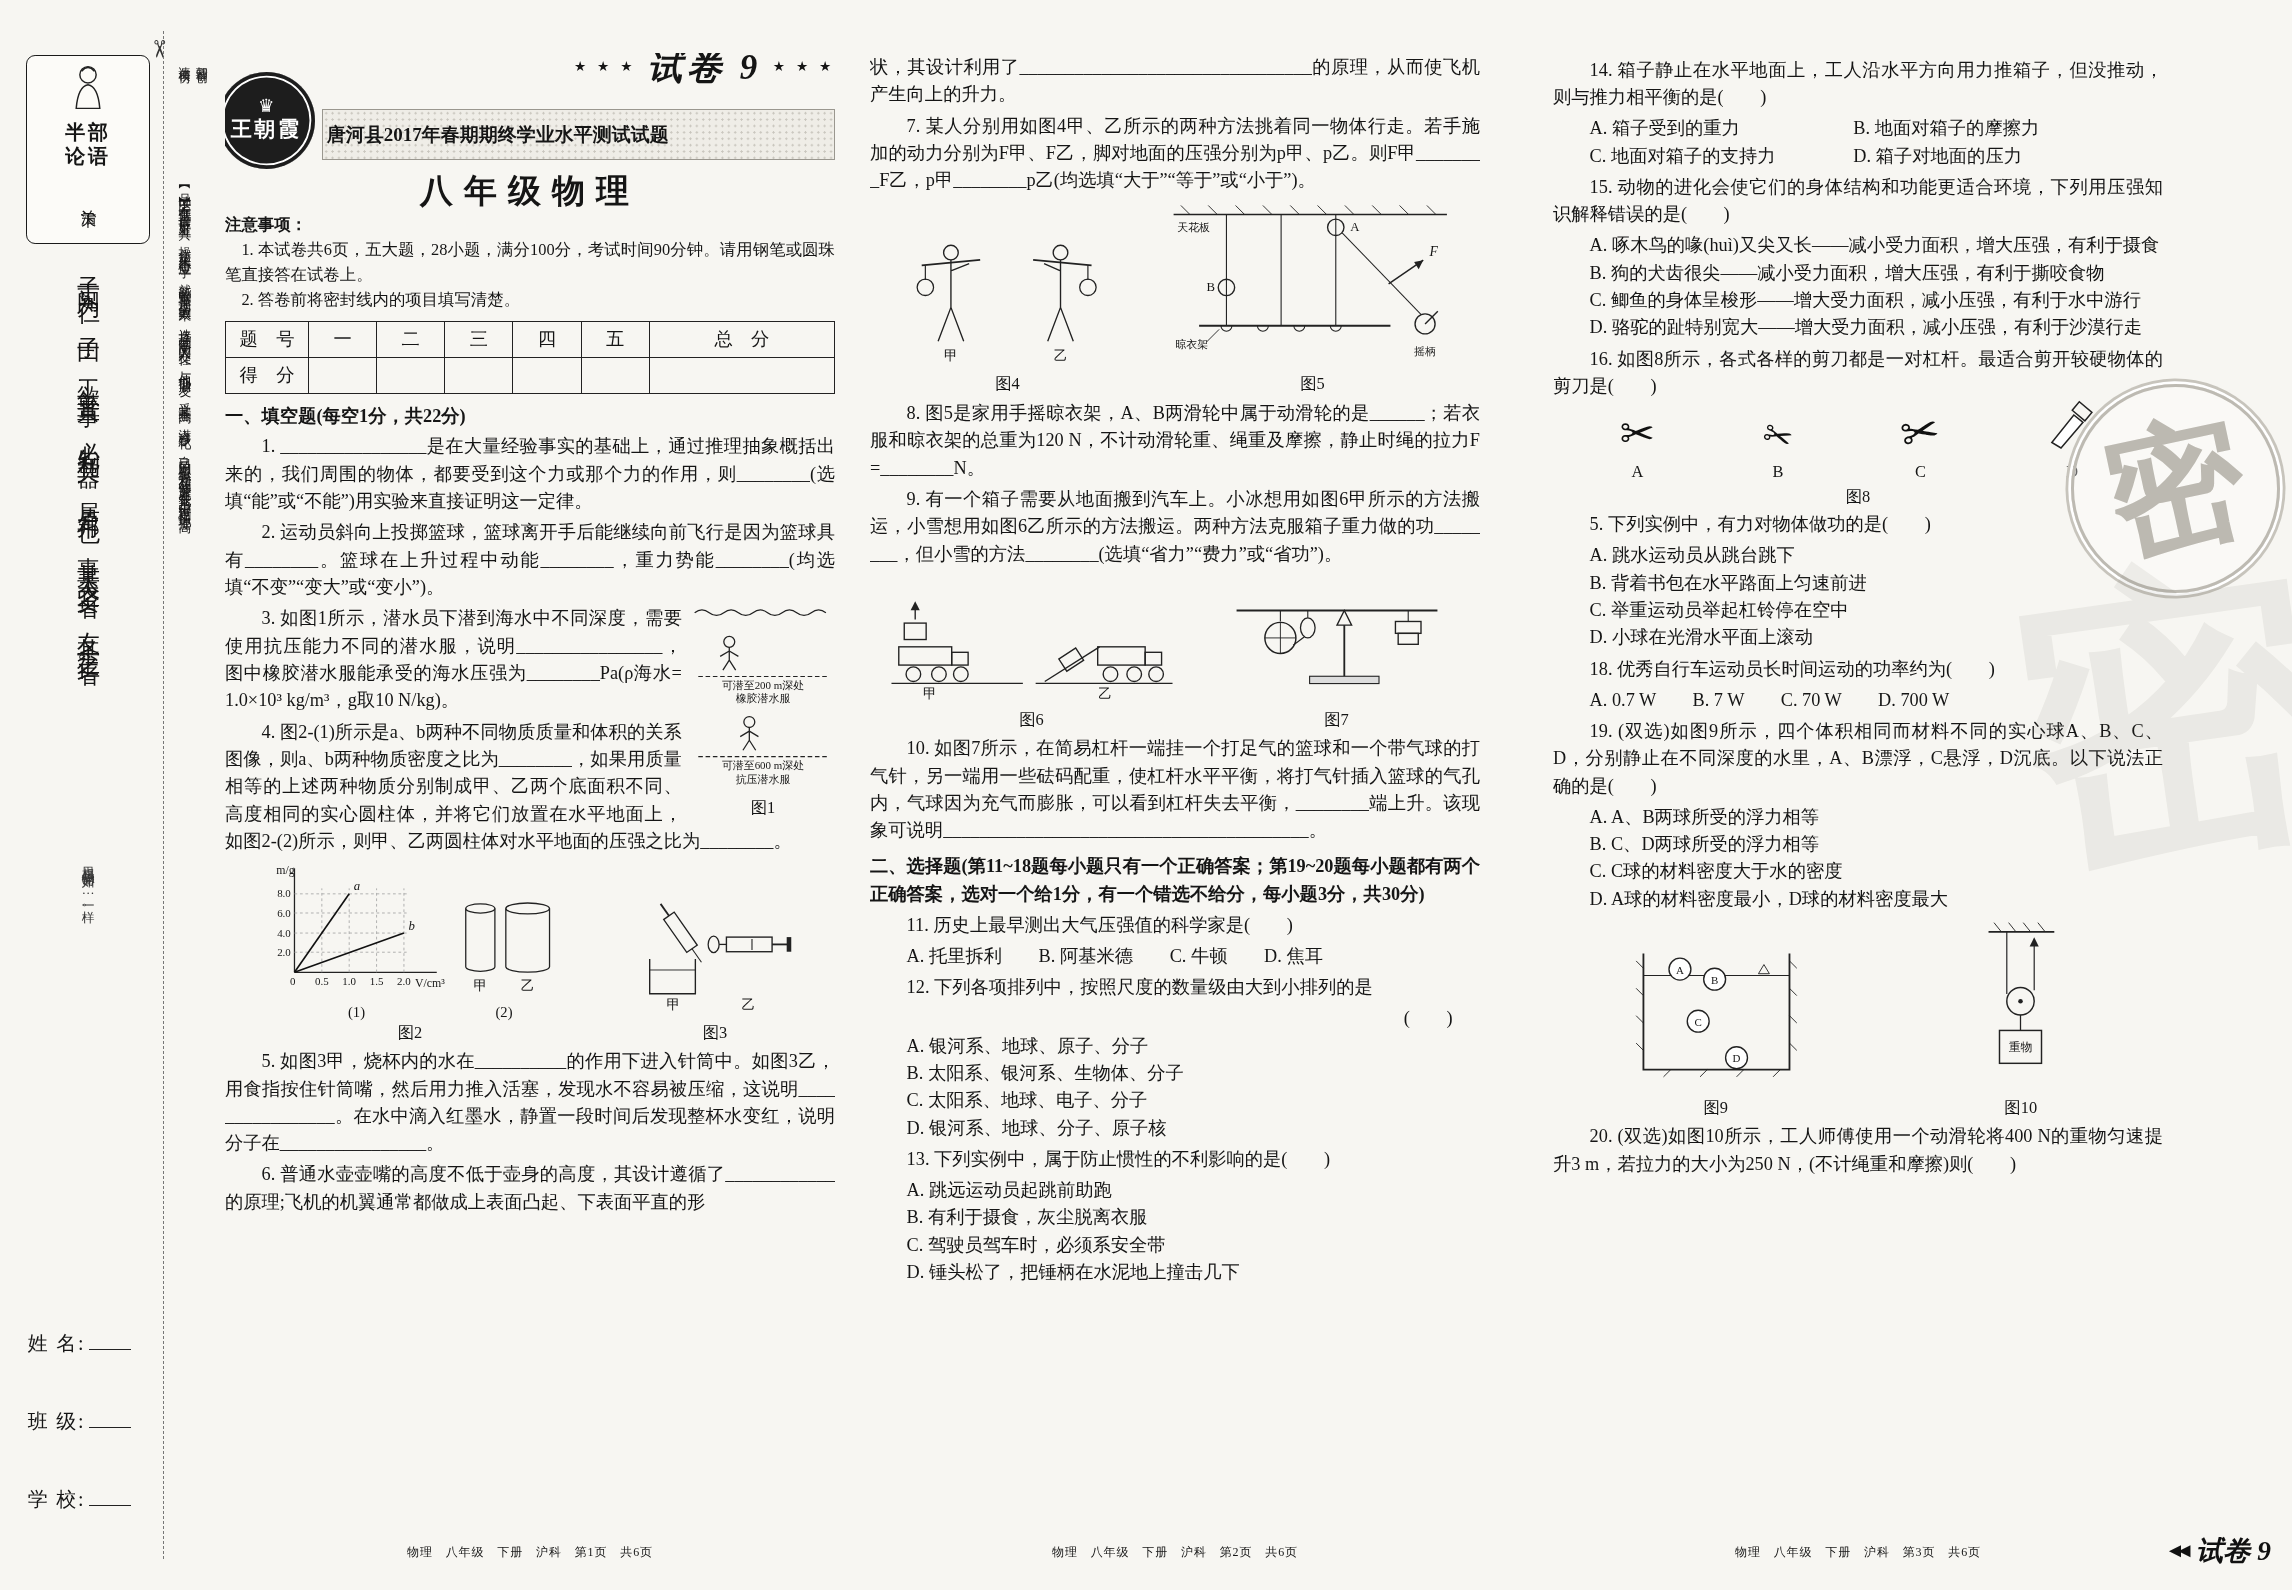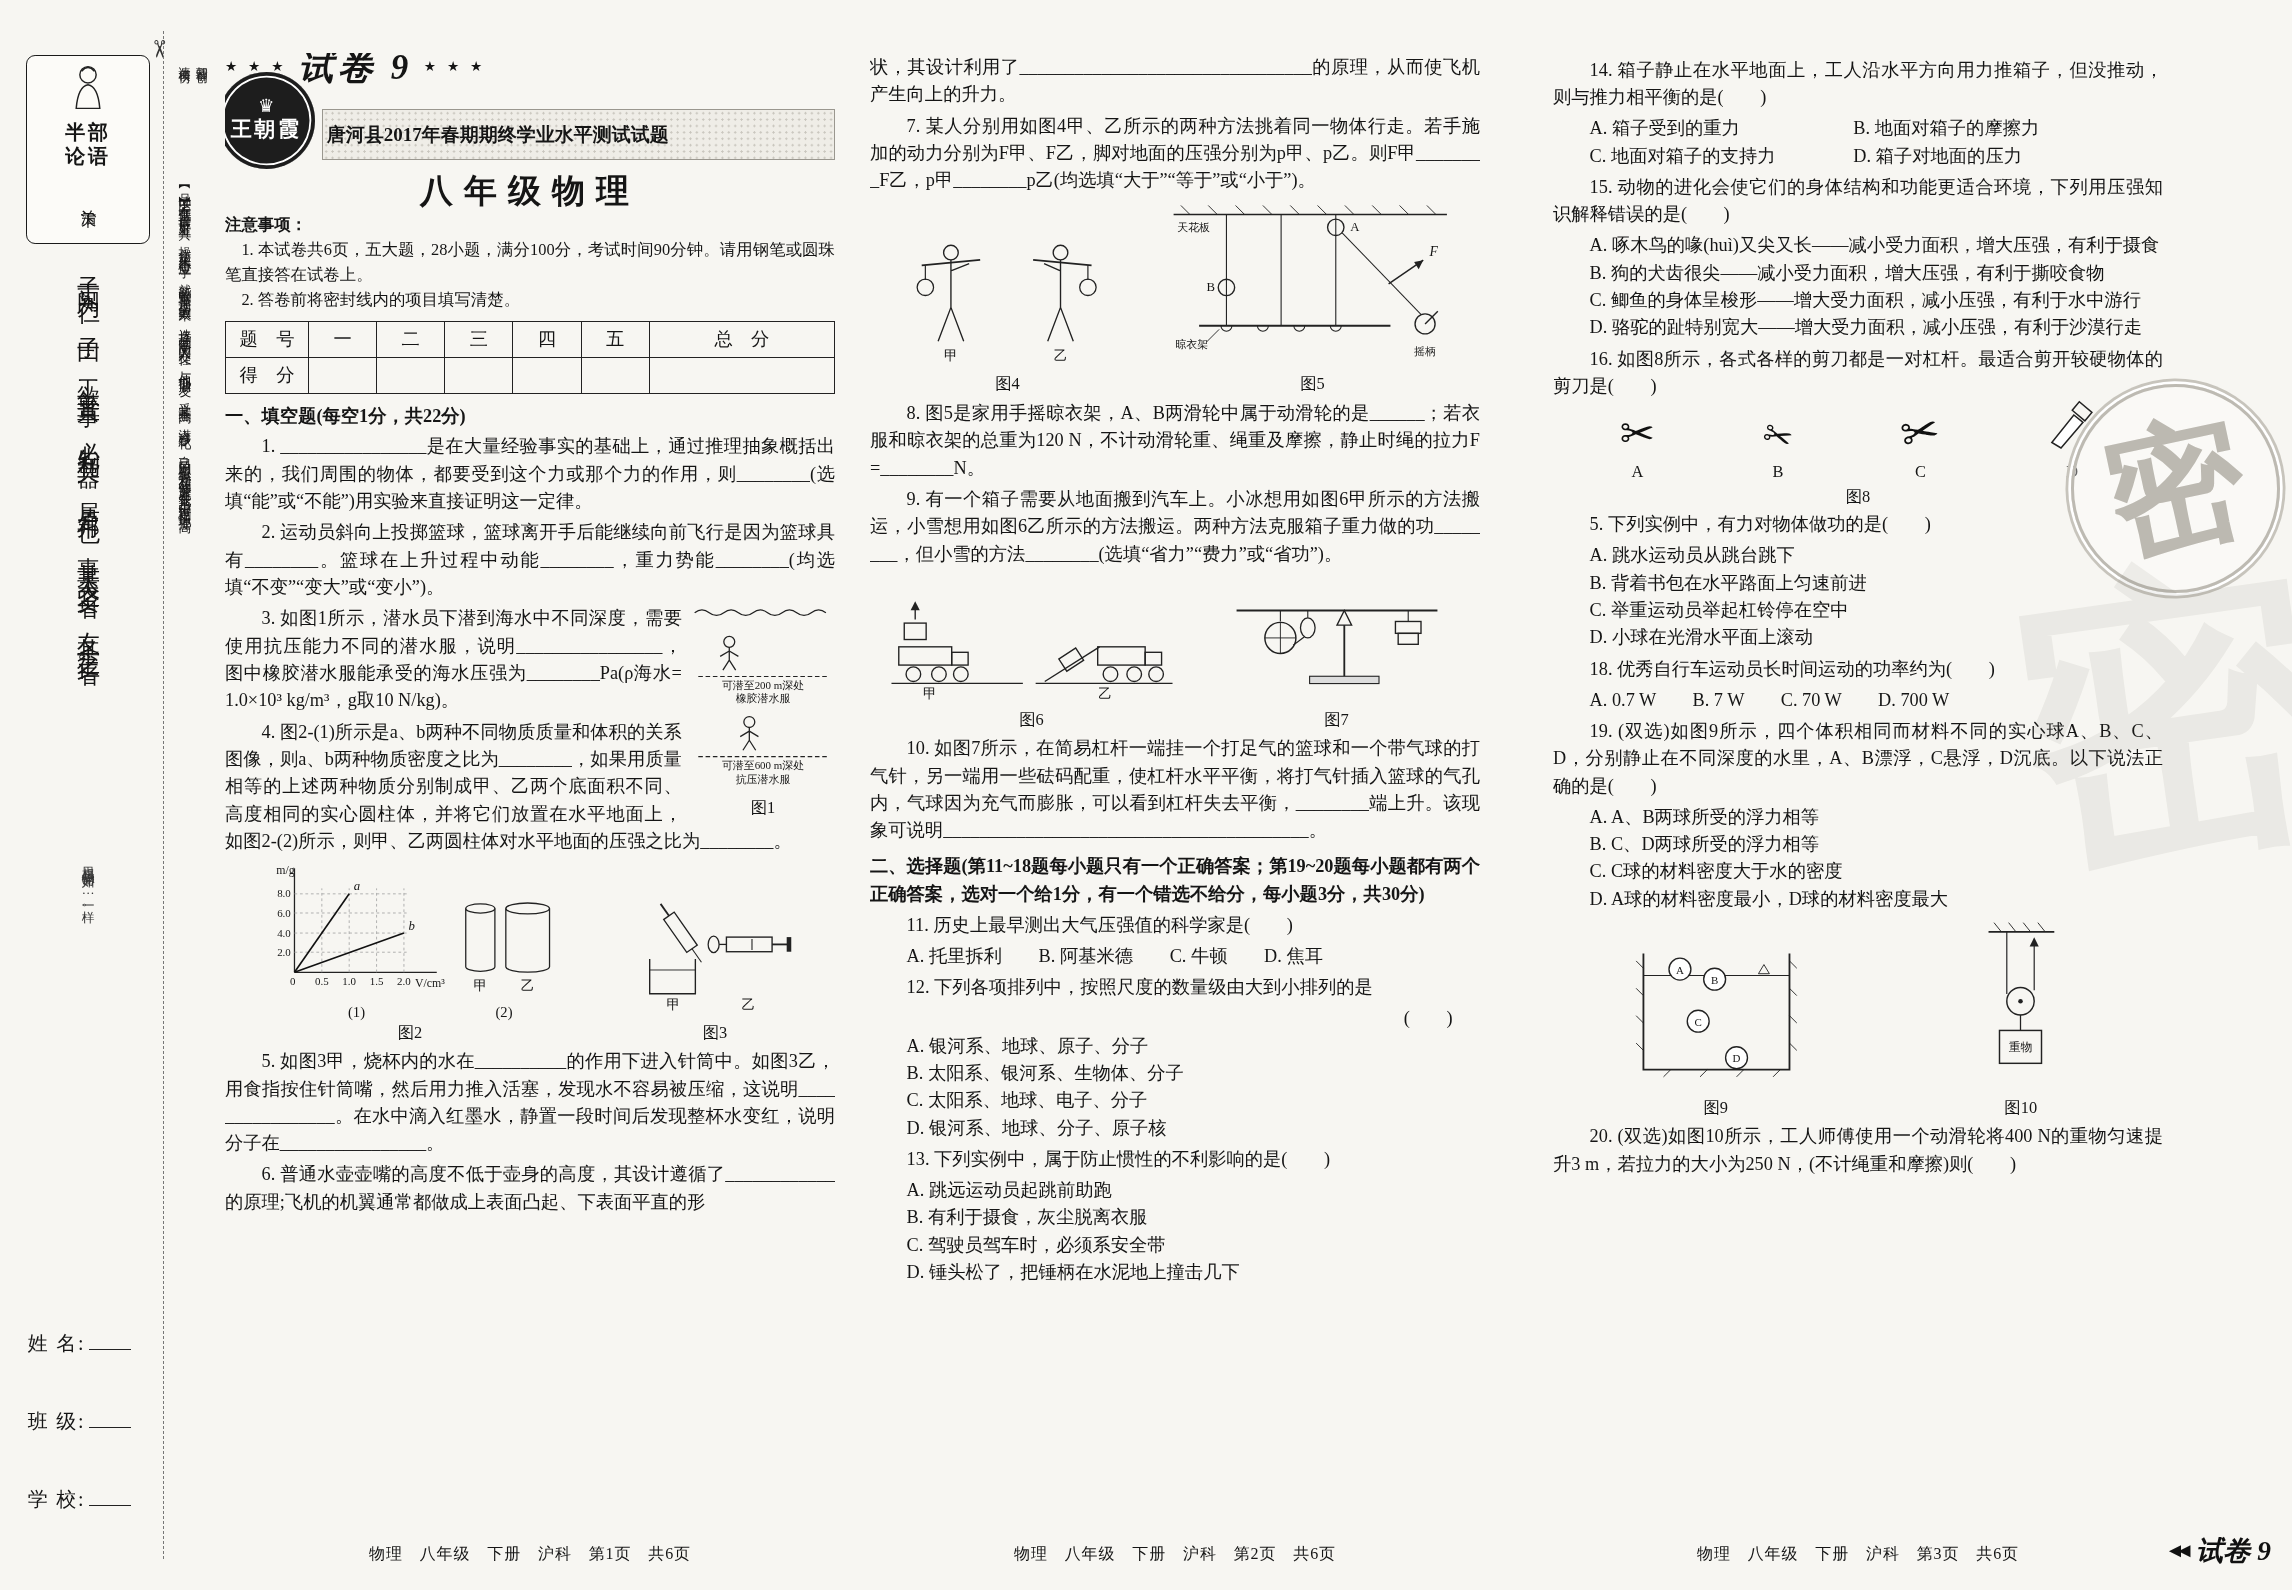--- a/index.html
+++ b/index.html
@@ -40,21 +40,21 @@
        text-align:justify;overflow:hidden}
   .col1{left:225px}.col2{left:870px}.col3{left:1553px}
   p.q{text-indent:2em;margin:3.7px 0;word-break:break-all}
   p.q0{text-indent:0;margin:1px 0;word-break:break-all}
   .opt{margin-left:2em;word-break:break-all}
   .opts2{display:grid;grid-template-columns:46% 54%;margin-left:2em}
   .paren-line{text-align:right;margin-right:1.5em}
   .sec-title{font-weight:bold;font-size:18.3px;line-height:28px;margin:7.3px 0 3.7px;word-break:break-all}
 
   
-  .badge-row{text-align:left;margin-bottom:21px}
+  .badge-row{text-align:right;margin-bottom:21px}
   .stars{font-size:13.7px;vertical-align:8.2px;letter-spacing:3.7px}
   .badge-text{font-size:35px;font-weight:bold;font-style:italic;letter-spacing:4.6px;margin:0 11px}
   .head-wrap{position:relative;min-height:58px;margin-top:5.5px}
   .seal{position:absolute;left:-7.3px;top:-37px;width:97px;height:97px;border-radius:50%;
         background:#1d1d1d;color:#fff;display:flex;flex-direction:column;align-items:center;
         justify-content:center;box-shadow:inset 0 0 0 3.7px #1d1d1d, inset 0 0 0 5.5px #fff}
   .seal-crown{font-size:18.3px;line-height:20px}
   .seal-text{font-size:21px;font-weight:bold;letter-spacing:2.7px}
   .title-band{margin-left:97px;background-color:#efede7;
               background-image:radial-gradient(#c9c6be 0.9px, transparent 1.3px);
@@ -76,21 +76,21 @@
   .fig2-parts{display:flex;align-items:flex-end;gap:5px}
   .scissors-row{display:flex;justify-content:space-around;align-items:flex-end;width:585px;margin:0 auto}
   .scis-item{text-align:center}
   .glyph{display:inline-block;color:#111}
   .g1{font-size:42px}
   .g2{font-size:35px;transform:rotate(18deg)}
   .g3{font-size:46px;transform:rotate(-12deg)}
   .slabel{font-size:16.4px;margin-top:1.8px}
 
   
-  .footer{position:absolute;top:1544px;width:610px;text-align:center;font-size:16px;letter-spacing:0.9px}
+  .footer{position:absolute;top:1544px;width:610px;text-align:center;font-size:12px;letter-spacing:0.9px}
   .f1{left:225px}.f2{left:870px}.f3{left:1553px}
   .corner{position:absolute;right:22px;top:1533px;font-size:27.4px;font-weight:bold;font-style:italic;color:#111}
   .corner .arr{font-size:14.6px;letter-spacing:-1.8px;margin-right:7.3px;vertical-align:4.6px;font-style:normal}
   .watermark{position:absolute;right:12.8px;top:384px;width:203px;height:203px;border-radius:50%;
              border:3.7px solid #bdbab2;box-shadow:0 0 0 2.7px #fff, 0 0 0 5.5px #c7c4bc;
              display:flex;align-items:center;justify-content:center;transform:rotate(-12deg);
              color:#bcb9b1;background:rgba(255,255,255,.35)}
   .watermark span{font-size:137px;font-weight:bold;line-height:1}
   .faint-mark{position:absolute;right:-27.4px;top:567px;font-size:302px;font-weight:bold;
               color:rgba(90,88,80,.08);transform:rotate(-8deg);line-height:1}

